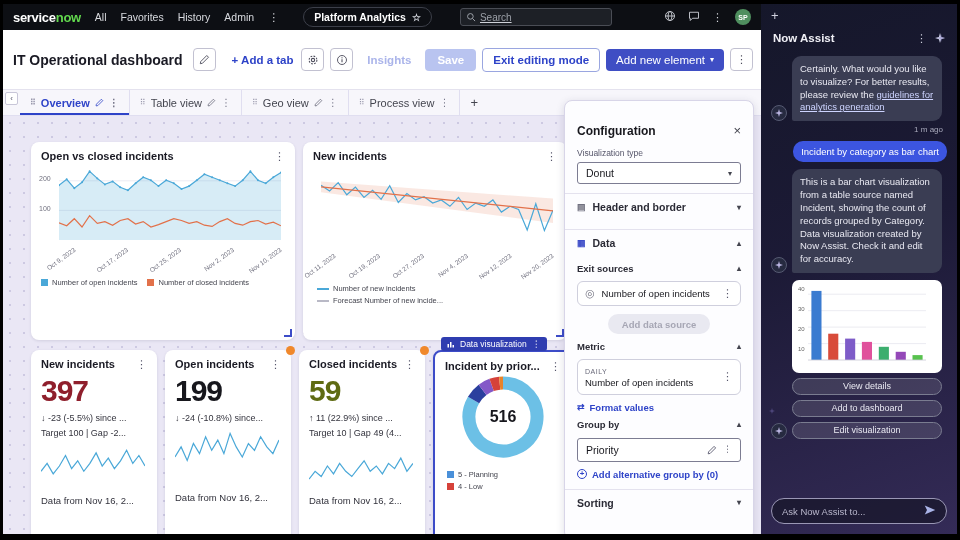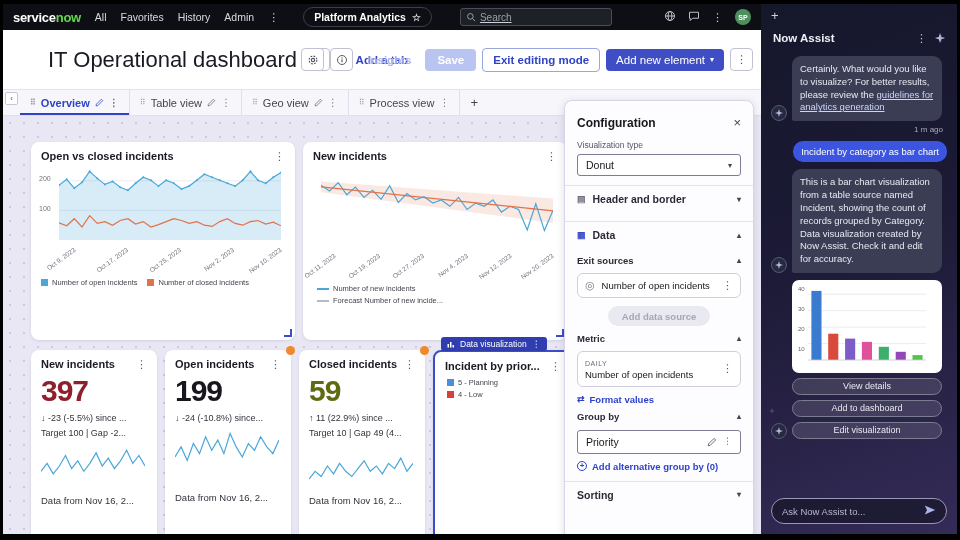--- a/index.html
+++ b/index.html
@@ -17,21 +17,21 @@
   .ws-pill .star { color:#cfd2d9; font-size:10px; }
   .searchbox { margin-left:14px; display:flex; align-items:center; width:152px; height:18px; background:#1d2026; border:1px solid #4a4d55; border-radius:3px; overflow:hidden; }
   .searchbox input { flex:1; background:transparent; border:none; outline:none; color:#cfd2d9; font-size:10px; padding:0 4px; font-family:"Liberation Sans",sans-serif;text-decoration:underline; }
   .searchbox input::placeholder { color:#9ca0a8; }
   .searchbox .sicon { margin-left:5px; flex:0 0 auto; display:flex; }
   .topnav-right { margin-left:auto; display:flex; align-items:center; gap:12px; }
   .avatar { width:16px; height:16px; border-radius:50%; background:#4f8f5f; color:#fff; font-size:7px; font-weight:bold; display:flex; align-items:center; justify-content:center; }
 
   
   .page-header { height:60px; background:#fff; border-bottom:1px solid #e4e2ee; display:flex; align-items:center; padding:0 10px; position:relative; }
-  .page-title { font-size:22px; font-weight:normal; color:#1a1a24; white-space:nowrap;margin-left:35px; }
+  .page-title { font-size:14px; font-weight:bold; color:#1a1a24; white-space:nowrap; }
   .sq-btn { width:23px; height:23px; border:1px solid #c2c1d1; border-radius:4px; background:#fff; display:flex; align-items:center; justify-content:center; color:#4b4b5a; font-size:11px; }
   .title-edit { margin-left:10px; }
   .add-tab { margin-left:16px; font-size:11.5px; font-weight:bold; color:#2e43c8; white-space:nowrap; }
   .hdr-right { position:absolute; right:8px; top:50%; transform:translateY(-50%); display:flex; align-items:center; gap:6px; }
   .txt-btn-disabled { font-size:11.5px; font-weight:bold; color:#aab4ea; padding:4px 8px; }
   .btn-save { font-size:11.5px; font-weight:bold; color:#fff; background:#b9c4f0; border-radius:4px; padding:5px 12px; }
   .btn-exit { font-size:11.5px; font-weight:bold; color:#2e43c8; background:#fff; border:1px solid #9aa6e0; border-radius:4px; padding:5px 10px; white-space:nowrap; }
   .btn-primary { font-size:11.5px; font-weight:normal; color:#fff; background:#3f4ec4; border-radius:4px; padding:5px 10px; white-space:nowrap; display:flex; align-items:center; gap:5px; }
   .btn-primary .car { font-size:8px; }
 
@@ -73,21 +73,21 @@
   .dot-badge { position:absolute; top:-4px; right:-4px; width:9px; height:9px; border-radius:50%; background:#f0882c; }
 
   
   .donut-card { border:2px solid #3d4cc8; }
   .donut-wrap { position:relative; width:86px; margin:2px auto 0 auto; }
   .donut-center { position:absolute; left:0; top:0; width:86px; height:86px; display:flex; align-items:center; justify-content:center; font-size:16px; font-weight:bold; color:#17171d; }
   .viz-tag { position:absolute; left:6px; top:-15px; background:#2f3db0; border-radius:3px; color:#fff; font-size:8.5px; display:flex; align-items:center; gap:5px; padding:2px 6px; white-space:nowrap; z-index:5; }
   .viz-tag .tico { display:flex; }
 
   
-  .config { position:absolute; left:561px; top:96px; width:190px; height:440px; background:#fdfdff; border:1px solid #d8d5e8; border-radius:8px; box-shadow:0 2px 8px rgba(40,40,80,0.15); padding:14px 12px; overflow:hidden; z-index:6; }
+  .config { position:absolute; left:561px; top:96px; width:190px; height:440px; background:#fdfdff; border:1px solid #d8d5e8; border-radius:8px; box-shadow:0 2px 8px rgba(40,40,80,0.15); padding:22px 12px; overflow:hidden; z-index:6; }
   .cfg-head { display:flex; align-items:center; justify-content:space-between; }
   .cfg-title { font-size:12px; font-weight:bold; color:#17171d; }
   .cfg-close { font-size:13px; color:#44454f; }
   .cfg-label { font-size:8.5px; color:#55556a; margin-top:10px; }
   .cfg-select { margin-top:4px; height:22px; border:1px solid #7c7c92; border-radius:3px; background:#fff; display:flex; align-items:center; justify-content:space-between; padding:0 8px; font-size:10.5px; color:#17171d; }
   .cfg-select .car { font-size:8px; color:#44454f; }
   .cfg-div { height:1px; background:#e4e2ee; margin:9px -12px 0 -12px; }
   .cfg-sec { display:flex; align-items:center; gap:7px; height:26px; font-size:10.5px; font-weight:bold; color:#2b2b36; }
   .cfg-sec .sico { font-size:9px; color:#70707f; }
   .cfg-sec .sico.blue { color:#3d4cc8; }
@@ -423,20 +423,30 @@
                 <rect x="11" y="10" width="3" height="5" fill="#fff"></rect>
               </svg>
           </span>
           <span>Data visualization</span>
           <span style="font-size:9px;">⋮</span>
         </div>
         <div class="card-title-row" style="padding:0;">
           <span class="card-title">Incident by prior...</span>
           <span class="kebab">⋮</span>
         </div>
+        <div class="donut-wrap">
+          <svg width="86" height="86" viewBox="0 0 86 86">
+              <path d="M 43.00 9.00 A 34 34 0 1 1 13.56 26.00" fill="none" stroke="#6cc0e6" stroke-width="13"></path>
+              <path d="M 13.56 26.00 A 34 34 0 0 1 22.55 15.84" fill="none" stroke="#2b3f9e" stroke-width="13"></path>
+              <path d="M 22.55 15.84 A 34 34 0 0 1 31.63 10.96" fill="none" stroke="#8458c8" stroke-width="13"></path>
+              <path d="M 31.63 10.96 A 34 34 0 0 1 39.69 9.16" fill="none" stroke="#d6423a" stroke-width="13"></path>
+              <path d="M 39.69 9.16 A 34 34 0 0 1 43.00 9.00" fill="none" stroke="#e8832a" stroke-width="13"></path>
+            </svg>
+          <div class="donut-center">516</div>
+        </div>
         <div class="legend-col" style="padding:6px 0 0 2px;">
           <span class="leg-item">
               <span class="leg-sq" style="background: rgb(74, 144, 217);"></span>
               <span>5 - Planning</span>
             </span>
           <span class="leg-item">
               <span class="leg-sq" style="background: rgb(214, 66, 58);"></span>
               <span>4 - Low</span>
             </span>
         </div>

